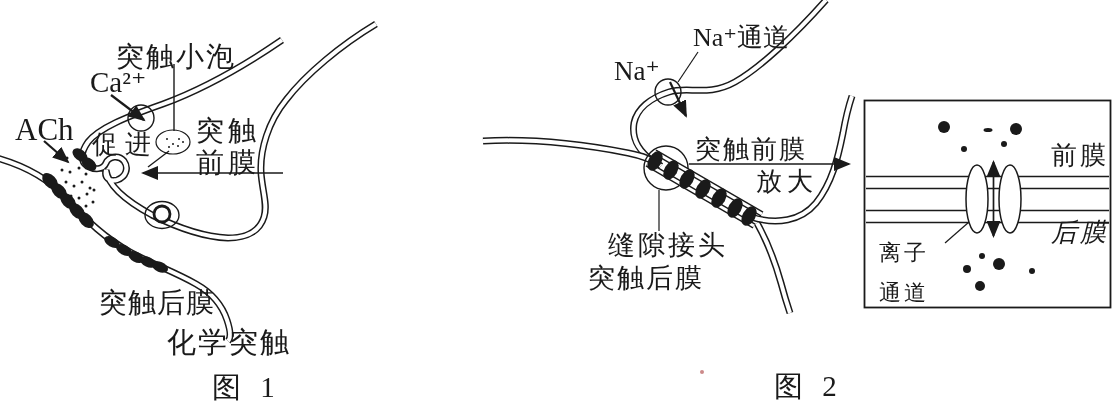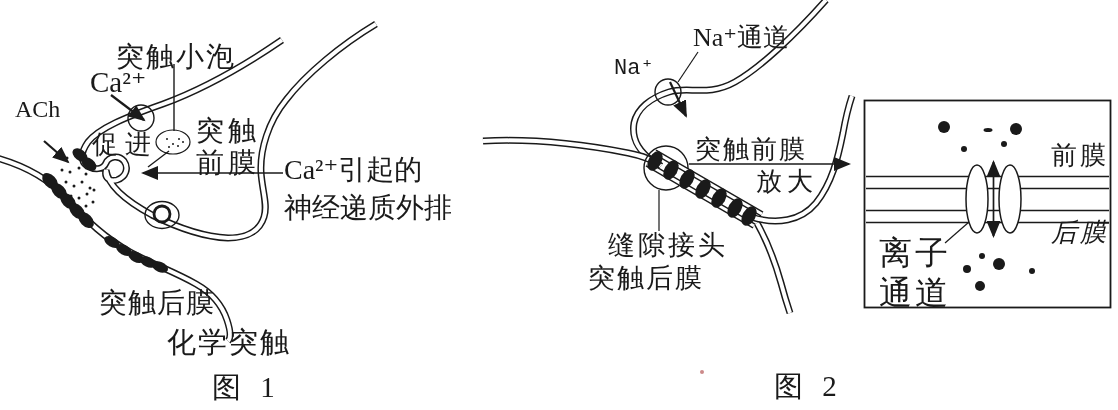--- a/index.html
+++ b/index.html
@@ -13,38 +13,38 @@
   .tw5{fill:none;stroke:#ffffff;stroke-width:2.8;}
   .ln{fill:none;stroke:#1a1a1a;stroke-width:1.4;}
   .ln12{fill:none;stroke:#1a1a1a;stroke-width:1.2;}
   .ln2{fill:none;stroke:#1a1a1a;stroke-width:2.2;}
   .cir{fill:none;stroke:#1a1a1a;stroke-width:1.4;}
   .wfill{fill:#ffffff;stroke:#1a1a1a;stroke-width:1.5;}
   .blob{fill:#1a1a1a;stroke:none;}
   .dot{fill:#1a1a1a;}
   #l-vesicle{left:116px;top:14px;letter-spacing:2px;margin-top:28px;}
   #l-ca{left:90px;top:67px;font-size:29px;}
-  #l-ach{left:15px;top:96px;font-size:24px;}
+  #l-ach{left:15px;top:113px;font-size:31px;}
   #l-promote{left:92px;top:131px;font-size:26px;letter-spacing:7px;}
   #l-presyn1{left:196px;top:115px;line-height:32px;letter-spacing:4px;}
   #l-caexo{left:284px;top:151px;line-height:38px;}
   #l-postsyn1{left:99px;top:288px;letter-spacing:1px;}
   #l-chem{left:167px;top:327px;font-size:29px;letter-spacing:2px;text-align:right;}
   #l-fig1{left:212px;top:372px;font-size:29px;word-spacing:12px;text-align:center;}
   #l-nachan{left:659px;top:24px;font-size:26px;margin-left:34px;}
-  #l-na{left:614px;top:57px;font-size:22px;font-family:Liberation Mono, monospace;}
+  #l-na{left:614px;top:57px;font-size:27px;}
   #l-presyn2{left:695px;top:136px;font-size:26px;letter-spacing:2px;}
   #l-magnify{left:756px;top:168px;font-size:26px;letter-spacing:5px;}
   #l-gap{left:608px;top:231px;font-size:27px;letter-spacing:3px;}
   #l-postsyn2{left:588px;top:264px;font-size:27px;letter-spacing:2px;}
   #l-elec{left:747px;top:329px;font-size:29px;letter-spacing:2px;}
   #l-fig2{left:774px;top:371px;font-size:29px;word-spacing:12px;}
   #l-premem{left:1051px;top:142px;font-size:26px;letter-spacing:3px;}
   #l-postmem{left:1051px;top:219px;font-size:26px;letter-spacing:3px;font-style:italic;}
-  #l-ion{left:879px;top:233px;font-size:33px;line-height:40px;letter-spacing:3px;}
+  #l-ion{left:879px;top:233px;font-size:22px;line-height:40px;letter-spacing:3px;}
 </style>
 </head>
 <body>
 
 <div id="canvas">
 
 <svg id="art" viewBox="0 0 1118 410">
   <defs>
     <marker id="ah" markerUnits="userSpaceOnUse" markerWidth="18" markerHeight="14" refX="15" refY="7" orient="auto-start-reverse">
       <path d="M0 0 L17 7 L0 14 Z" fill="#1a1a1a"></path>
@@ -207,24 +207,20 @@
 </svg>
 
 <div class="lb" id="l-vesicle">突触小泡</div>
 <div class="lb" id="l-ca">Ca²⁺</div>
 <div class="lb" id="l-ach">ACh</div>
 <div class="lb" id="l-promote">促进</div>
 <div class="lb" id="l-presyn1">
   <div>突触</div>
   <div>前膜</div>
 </div>
-<div class="lb" id="l-caexo">
-  <div>Ca²⁺引起的</div>
-  <div>神经递质外排</div>
-</div>
 <div class="lb" id="l-postsyn1">突触后膜</div>
 <div class="lb" id="l-chem">化学突触</div>
 <div class="lb" id="l-fig1">图 1</div>
 
 <div class="lb" id="l-nachan">Na⁺通道</div>
 <div class="lb" id="l-na">Na⁺</div>
 <div class="lb" id="l-presyn2">突触前膜</div>
 <div class="lb" id="l-magnify">放大</div>
 <div class="lb" id="l-gap">缝隙接头</div>
 <div class="lb" id="l-postsyn2">突触后膜</div>

